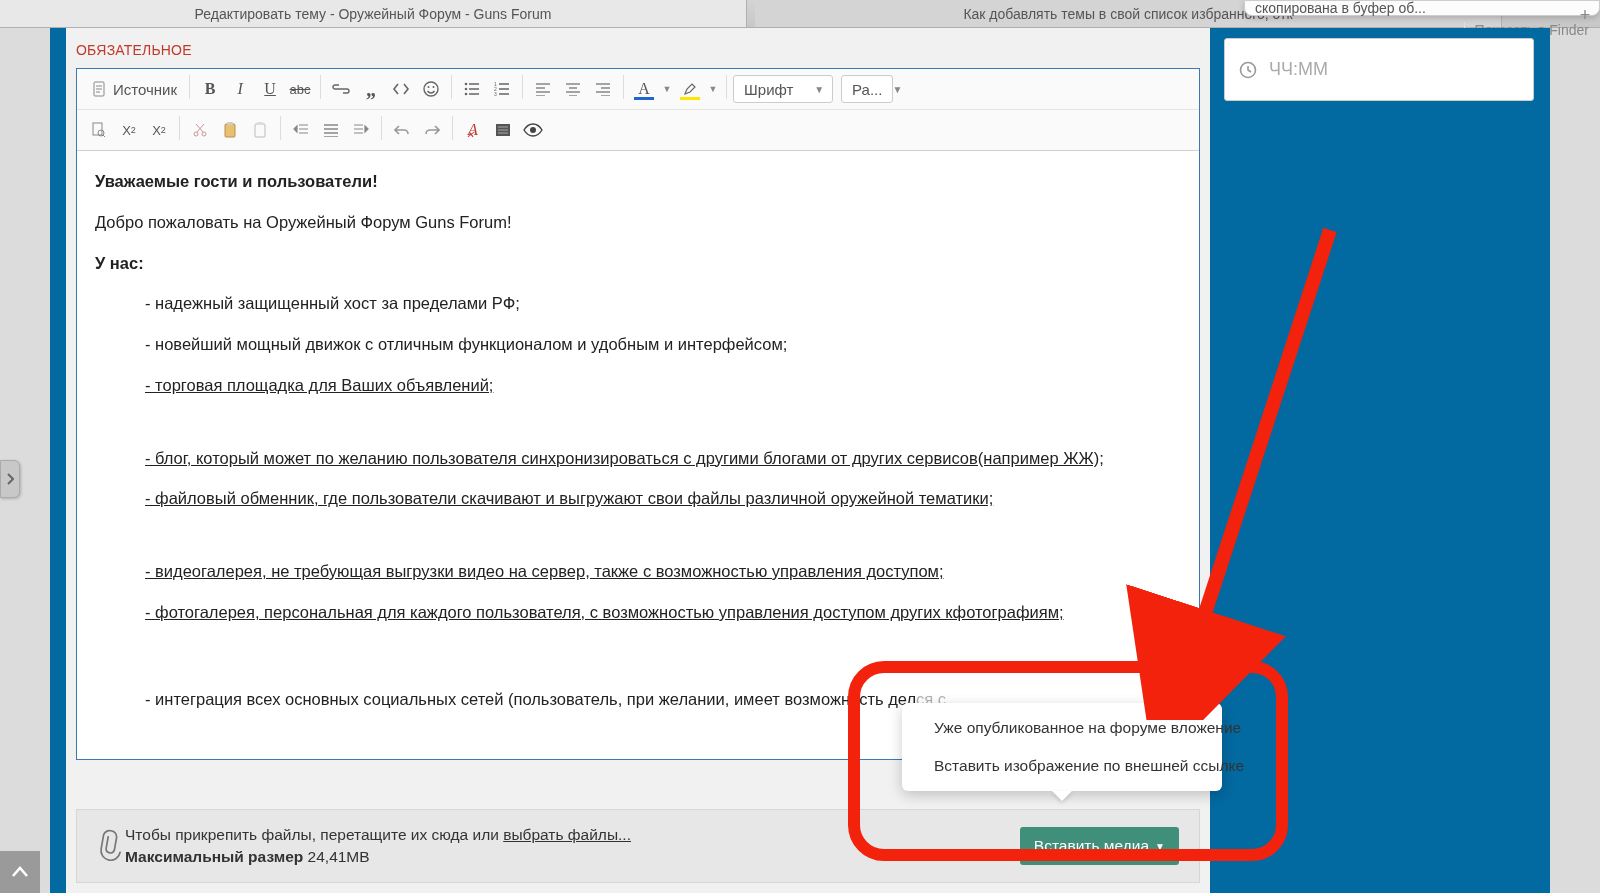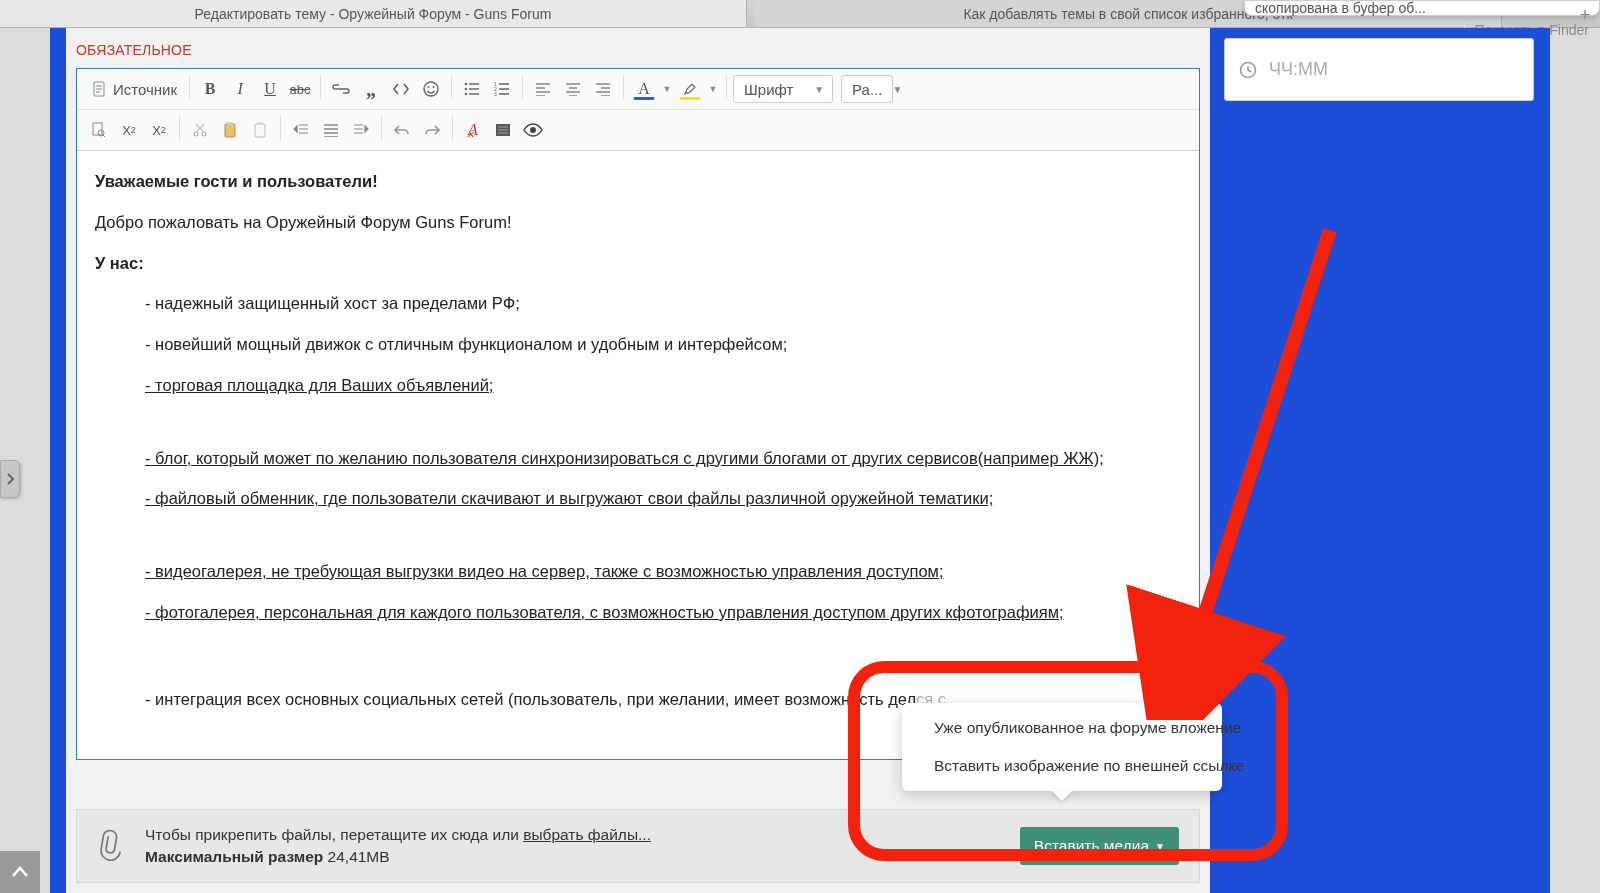--- a/index.html
+++ b/index.html
@@ -4,40 +4,40 @@
 <style>
 * { box-sizing: border-box; margin: 0; padding: 0; }
 body { font-family: -apple-system, BlinkMacSystemFont, "Segoe UI", Helvetica, Arial, sans-serif; background: #dcdcdc; width: 1600px; height: 893px; overflow: hidden; position: relative; }
 .tab-bar { height: 28px; background: linear-gradient(#d4d4d4,#c7c7c7); display: flex; align-items: stretch; font-size: 14px; color: #555; border-bottom: 1px solid #b0b0b0; gap: 8px; }
 .tab { flex: 0 0 747px; padding: 4px 12px; text-align: center; background: #e8e8e8; border-right: 1px solid #b0b0b0; white-space: nowrap; overflow: hidden; text-overflow: ellipsis; line-height: 20px; }
 .tab.inactive { background: #d4d4d4; }
 .mac-toast { position: absolute; top: 0; right: 0; width: 356px; height: 16px; background: #fcfcfc; border: 1px solid #ccc; border-radius: 0 0 8px 8px; display: flex; align-items: center; padding: 0 10px; font-size: 14px; color: #555; box-shadow: 0 2px 6px rgba(0,0,0,.2); }
 .mac-toast .msg { flex: 1; overflow: hidden; white-space: nowrap; text-overflow: ellipsis; }
 .mac-toast .btn { border-left: 1px solid #e0e0e0; padding-left: 10px; color: #888; margin-top: 44px; }
 .add-tab { position: absolute; top: 4px; right: 4px; width: 22px; height: 22px; display:flex;align-items:center;justify-content:center;color:#888;font-size:18px;}
-.frame { position: absolute; top: 28px; left: 50px; right: 50px; bottom: 0; background: #1d4ed8; text-decoration: underline; }
+.frame { position: absolute; top: 28px; left: 50px; right: 50px; bottom: 0; background: #0369a1; text-decoration: underline; }
 .panel { position: absolute; left: 16px; right: 340px; top: 0; bottom: 0; background: #f1f1f1; }
 .required { color: #c0392b; font-size: 14px; padding: 14px 10px 10px; letter-spacing: .2px; }
 .editor-box { margin: 0 10px; border: 1px solid #3b78b5; background: #fff; }
 .toolbars { border-bottom: 1px solid #d0d0d0; background: #fafafa; }
 .tb-row { display: flex; align-items: flex-start; padding: 6px 8px; gap: 2px; }
 .tb-row + .tb-row { border-top: 1px solid #e4e4e4; }
 .tbtn { width: 28px; height: 28px; display:flex; align-items:center; justify-content:center; cursor:pointer; color:#555; border-radius:3px; font-size:16px; }
 .sep { width:1px; height:24px; background:#ddd; margin: 0 4px; }
 .srcbtn { display:flex; align-items:center; gap:6px; padding:0 6px; height:28px; color:#555; cursor:pointer; font-size:15px; }
 .combo { display:flex; align-items:center; justify-content:space-between; border:1px solid #ccc; border-radius:3px; height:28px; padding:0 8px 0 10px; color:#555; font-size:15px; cursor:pointer; background:#fff; }
 .combo .caret { font-size:10px; color:#888; margin-left:10px; }
 .color-a { position:relative; }
 .color-a .bar { position:absolute; left:4px; right:4px; bottom:3px; height:3px; }
 .content { padding: 18px 18px 28px; font-size: 16.5px; line-height: 1.5; color: #222; height: 608px; overflow: hidden; }
 .content p { margin-bottom: 16px; }
 .content .ind { margin-left: 50px; }
 .content .u { text-decoration: underline; }
 .content strong { font-weight: 700; }
-.upload-bar { position:absolute; left:10px; right:10px; bottom:10px; height:74px; background:#e7e7e7; border:1px solid #d6d6d6; display:flex; align-items:center; padding:0 20px; gap:20px; }
+.upload-bar { position:absolute; left:10px; right:10px; bottom:10px; height:74px; background:#e7e7e7; border:1px solid #d6d6d6; display:flex; align-items:center; padding:0 20px; }
 .clip-icon { font-size:30px; color:#777; transform: rotate(-35deg);}
 .upload-text { font-size:15.5px; color:#333; line-height:1.45; }
 .upload-text a { text-decoration: underline; color:#333; }
 .insert-btn { margin-left:auto; background:#3f8f7a; color:#fff; padding:10px 14px; border-radius:3px; font-size:15.5px; cursor:pointer; display:flex; align-items:center; gap:6px; }
 .insert-btn .caret { font-size:10px; }
 .side { position:absolute; right:16px; top:10px; width:310px; }
 .time-input { display:flex; align-items:center; gap:12px; border:1px solid #ccc; background:#fff; padding:20px 14px; border-radius:3px; color:#aaa; font-size:18px; }
 .time-input .clk { color:#999; font-size:18px; }
 .popup { position:absolute; background:#fff; border-radius:6px; box-shadow:0 4px 14px rgba(0,0,0,.2); padding:6px 0; width:320px; }
 .popup .item { padding:10px 32px; font-size:15.5px; color:#333; cursor:pointer; white-space:nowrap; }

